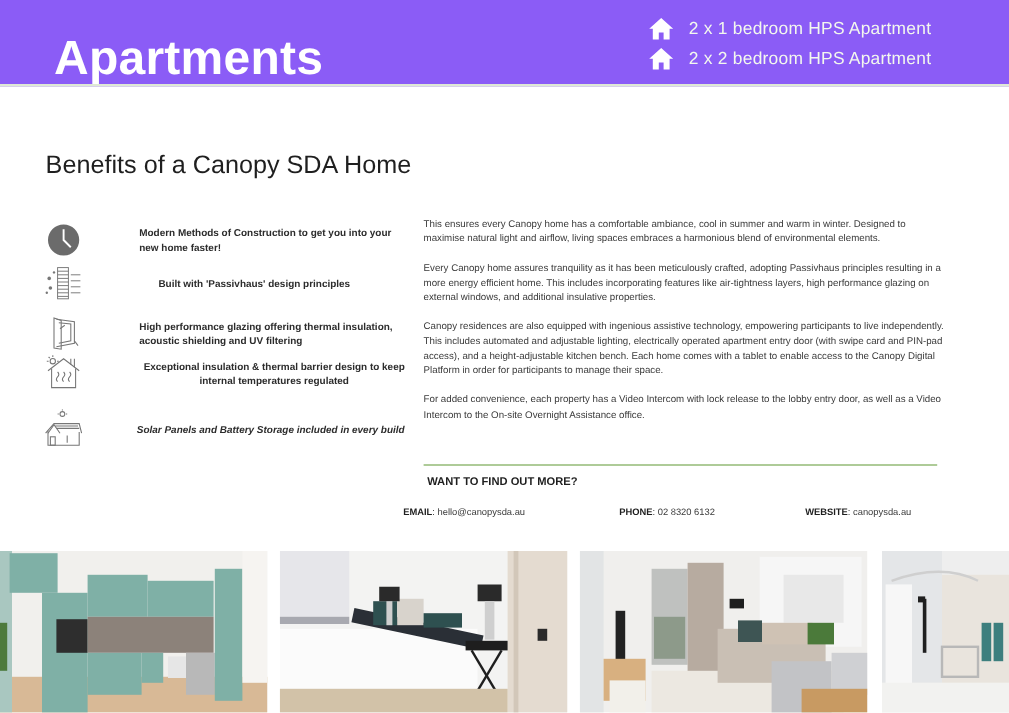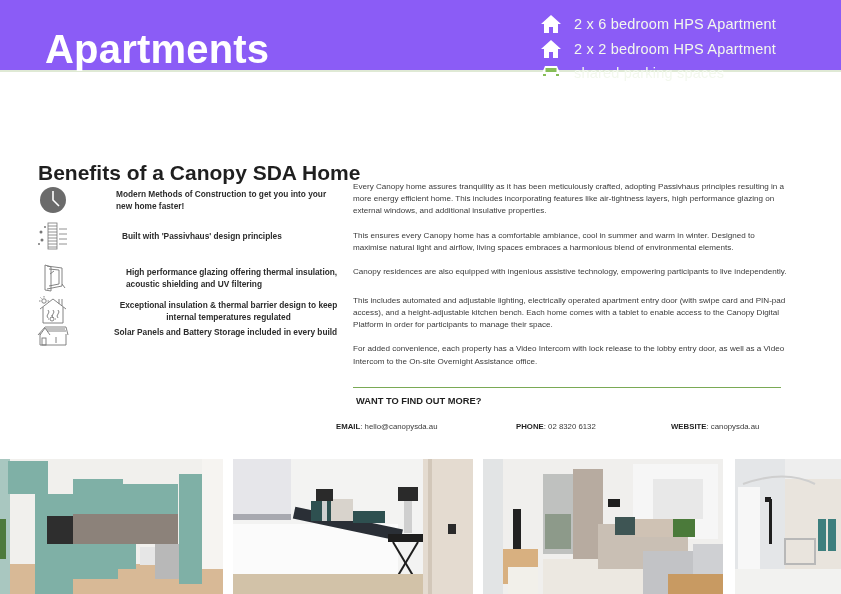--- a/index.html
+++ b/index.html
@@ -8,32 +8,32 @@
 
   
   .header { position: absolute; left: 0; top: 0; width: 841px; height: 72px; background: #8b5cf6; border-bottom: 2px solid #dfe9d5; }
   .header-title { position: absolute; left: 45px; top: 27px; font-size: 40px; font-weight: bold; color: #ffffff; letter-spacing: 0.2px; }
   .features { position: absolute; left: 540px; top: 12px; }
   .feature { display: flex; align-items: center; height: 24.5px; }
   .feature .ficon { width: 22px; height: 20px; margin-right: 12px; display: flex; align-items: center; justify-content: center; }
   .feature .ftext { font-size: 14.5px; color: #f3f8ee; letter-spacing: 0.2px; }
 
   
-  .benefits-title { position: absolute; left: 38px; top: 126px; font-size: 21px; font-weight: bold; color: #1f1f1f; margin-top: 35px; }
+  .benefits-title { position: absolute; left: 38px; top: 126px; font-size: 21px; font-weight: normal; color: #1f1f1f; }
 
   
   .benefits { position: absolute; left: 36px; top: 182px; width: 270px; }
   .benefit { position: absolute; left: 0; display: flex; align-items: center; gap: 36px; }
   .benefit .bicon { width: 34px; height: 32px; display: flex; align-items: center; justify-content: center; }
   .benefit .btext { font-size: 8.3px; font-weight: bold; color: #2c2c2c; line-height: 12px; }
 
   
   .body-copy { position: absolute; left: 353px; top: 181px; width: 435px; font-size: 8.1px; line-height: 12.2px; color: #3a3a3a; }
   .body-copy p { margin-bottom: 12.2px; }
-  .body-copy p.tight { margin-bottom: 16px; }
+  .body-copy p.tight { margin-bottom: 0; }
 
   .divider { position: absolute; left: 353px; top: 387px; width: 428px; height: 1px; background: #7aaa55; }
   .cta-title { position: absolute; left: 356px; top: 396px; font-size: 9.3px; font-weight: bold; color: #1f1f1f; }
   .contact { position: absolute; top: 422px; font-size: 7.8px; color: #3a3a3a; }
   .contact b { font-weight: bold; color: #1f1f1f; }
 
   
   .photo { position: absolute; top: 459px; height: 135px; overflow: hidden; }
   .photo svg { display: block; }
 </style>
@@ -42,40 +42,29 @@
 
 <div class="header">
   <div class="header-title">Apartments</div>
   <div class="features">
     <div class="feature">
       <span class="ficon">
         <svg width="22" height="20" viewBox="0 0 22 20">
             <path d="M11 1 L21 10 L18 10 L18 19 L13 19 L13 13 L9 13 L9 19 L4 19 L4 10 L1 10 Z" fill="#ffffff"></path>
           </svg>
       </span>
-      <span class="ftext">2 x 6 bedroom HPS Apartment</span>
+      <span class="ftext">2 x 1 bedroom HPS Apartment</span>
     </div>
     <div class="feature">
       <span class="ficon">
         <svg width="22" height="20" viewBox="0 0 22 20">
             <path d="M11 1 L21 10 L18 10 L18 19 L13 19 L13 13 L9 13 L9 19 L4 19 L4 10 L1 10 Z" fill="#ffffff"></path>
           </svg>
       </span>
       <span class="ftext">2 x 2 bedroom HPS Apartment</span>
-    </div>
-    <div class="feature">
-      <span class="ficon">
-        <svg width="22" height="18" viewBox="0 0 22 18">
-            <path d="M5 2 L17 2 L19.5 8 L21 8 L21 16 L18 16 L18 14 L4 14 L4 16 L1 16 L1 8 L2.5 8 Z" fill="#ffffff"></path>
-            <rect x="5.5" y="4" width="11" height="4" fill="#86bd57"></rect>
-            <rect x="3" y="10" width="3" height="2" fill="#86bd57"></rect>
-            <rect x="16" y="10" width="3" height="2" fill="#86bd57"></rect>
-          </svg>
-      </span>
-      <span class="ftext">shared parking spaces</span>
     </div>
   </div>
 </div>
 
 <div class="benefits-title">Benefits of a Canopy SDA Home</div>
 
 <div class="benefits">
   <div class="benefit" style="top:2px;">
     <span class="bicon">
       <svg width="28" height="28" viewBox="0 0 28 28">
@@ -102,35 +91,35 @@
             <line x1="23" y1="14" x2="31" y2="14"></line>
             <line x1="23" y1="19" x2="31" y2="19"></line>
             <line x1="23" y1="24" x2="31" y2="24"></line>
           </g>
           <circle cx="5" cy="12" r="1.5" fill="#777"></circle>
           <circle cx="6" cy="20" r="1.5" fill="#777"></circle>
           <circle cx="9" cy="7" r="1" fill="#777"></circle>
           <circle cx="3" cy="24" r="1" fill="#777"></circle>
         </svg>
     </span>
-    <span class="btext" style="width:225px;padding-left:16px;">Built with 'Passivhaus' design principles</span>
+    <span class="btext" style="margin-left:10px;width:225px;padding-left:16px;">Built with 'Passivhaus' design principles</span>
   </div>
   <div class="benefit" style="top:80px;">
     <span class="bicon">
       <svg width="34" height="32" viewBox="0 0 34 32">
           <g stroke="#777" stroke-width="0.9" fill="none">
             <path d="M9 3 L9 28 L15 29 L15 5 Z"></path>
             <path d="M11 4 L26 6 L26 24 L11 27"></path>
             <path d="M13 7 L23 8 L23 22 L13 24"></path>
             <line x1="14" y1="12" x2="18" y2="9"></line>
             <path d="M26 22 L29 26"></path>
           </g>
         </svg>
     </span>
-    <span class="btext" style="margin-left:20px;width:225px;">High performance glazing offering thermal insulation, acoustic shielding and UV filtering</span>
+    <span class="btext" style="margin-left:10px;width:225px;">High performance glazing offering thermal insulation, acoustic shielding and UV filtering</span>
   </div>
   <div class="benefit" style="top:113px;text-align:center;">
     <span class="bicon">
       <svg width="34" height="32" viewBox="0 0 34 32">
           <g stroke="#777" stroke-width="0.9" fill="none">
             <circle cx="8" cy="6" r="2.2"></circle>
             <line x1="8" y1="1" x2="8" y2="2.5"></line>
             <line x1="3" y1="6" x2="4.5" y2="6"></line>
             <line x1="11.5" y1="6" x2="13" y2="6"></line>
             <line x1="4.5" y1="2.5" x2="5.5" y2="3.5"></line>
@@ -139,21 +128,21 @@
             <line x1="23" y1="4" x2="23" y2="9"></line>
             <line x1="26" y1="4" x2="26" y2="11"></line>
             <path d="M12 15 q2 2 0 4 q-2 2 0 4"></path>
             <path d="M17 15 q2 2 0 4 q-2 2 0 4"></path>
             <path d="M22 15 q2 2 0 4 q-2 2 0 4"></path>
           </g>
         </svg>
     </span>
     <span class="btext" style="margin-left:10px;width:225px;">Exceptional insulation &amp; thermal barrier design to keep internal temperatures regulated</span>
   </div>
-  <div class="benefit" style="top:134px;">
+  <div class="benefit" style="top:160px;font-style:italic;">
     <span class="bicon">
       <svg width="34" height="34" viewBox="0 0 34 34">
           <g stroke="#777" stroke-width="0.9" fill="none">
             <circle cx="16" cy="4" r="2"></circle>
             <line x1="16" y1="0" x2="16" y2="1"></line>
             <line x1="12" y1="4" x2="13" y2="4"></line>
             <line x1="19" y1="4" x2="20" y2="4"></line>
             <path d="M2 20 L9 12 L30 12 L32 20"></path>
             <path d="M4 18 L4 30 L30 30 L30 19"></path>
             <path d="M4 20 L9 13 L14 20"></path>
@@ -162,22 +151,22 @@
             <line x1="10" y1="14" x2="29" y2="14"></line>
             <line x1="11" y1="16" x2="30" y2="16"></line>
           </g>
         </svg>
     </span>
     <span class="btext" style="margin-left:8px;width:230px;">Solar Panels and Battery Storage included in every build</span>
   </div>
 </div>
 
 <div class="body-copy">
+  <p>This ensures every Canopy home has a comfortable ambiance, cool in summer and warm in winter. Designed to maximise natural light and airflow, living spaces embraces a harmonious blend of environmental elements.</p>
   <p>Every Canopy home assures tranquility as it has been meticulously crafted, adopting Passivhaus principles resulting in a more energy efficient home. This includes incorporating features like air-tightness layers, high performance glazing on external windows, and additional insulative properties.</p>
-  <p>This ensures every Canopy home has a comfortable ambiance, cool in summer and warm in winter. Designed to maximise natural light and airflow, living spaces embraces a harmonious blend of environmental elements.</p>
   <p class="tight">Canopy residences are also equipped with ingenious assistive technology, empowering participants to live independently.</p>
   <p>This includes automated and adjustable lighting, electrically operated apartment entry door (with swipe card and PIN-pad access), and a height-adjustable kitchen bench. Each home comes with a tablet to enable access to the Canopy Digital Platform in order for participants to manage their space.</p>
   <p>For added convenience, each property has a Video Intercom with lock release to the lobby entry door, as well as a Video Intercom to the On-site Overnight Assistance office.</p>
 </div>
 
 <div class="divider"></div>
 
 <div class="cta-title">WANT TO FIND OUT MORE?</div>
 
 <div class="contact" style="left:336px;">

